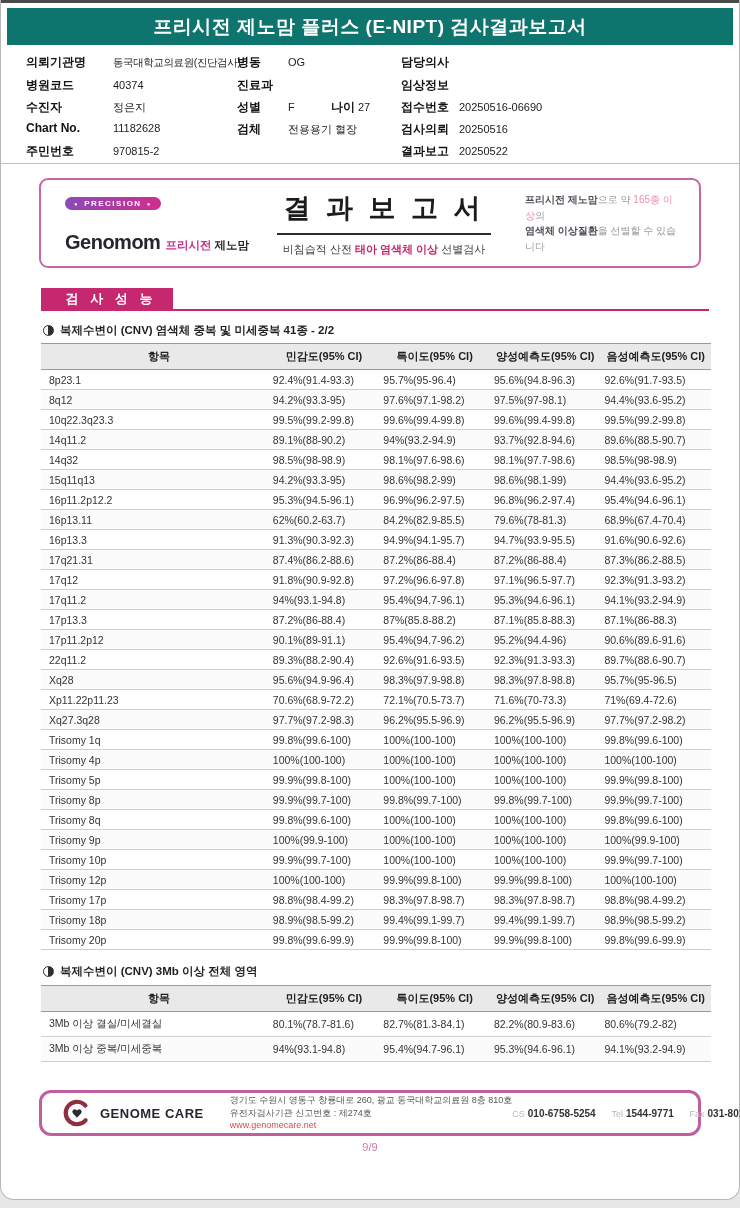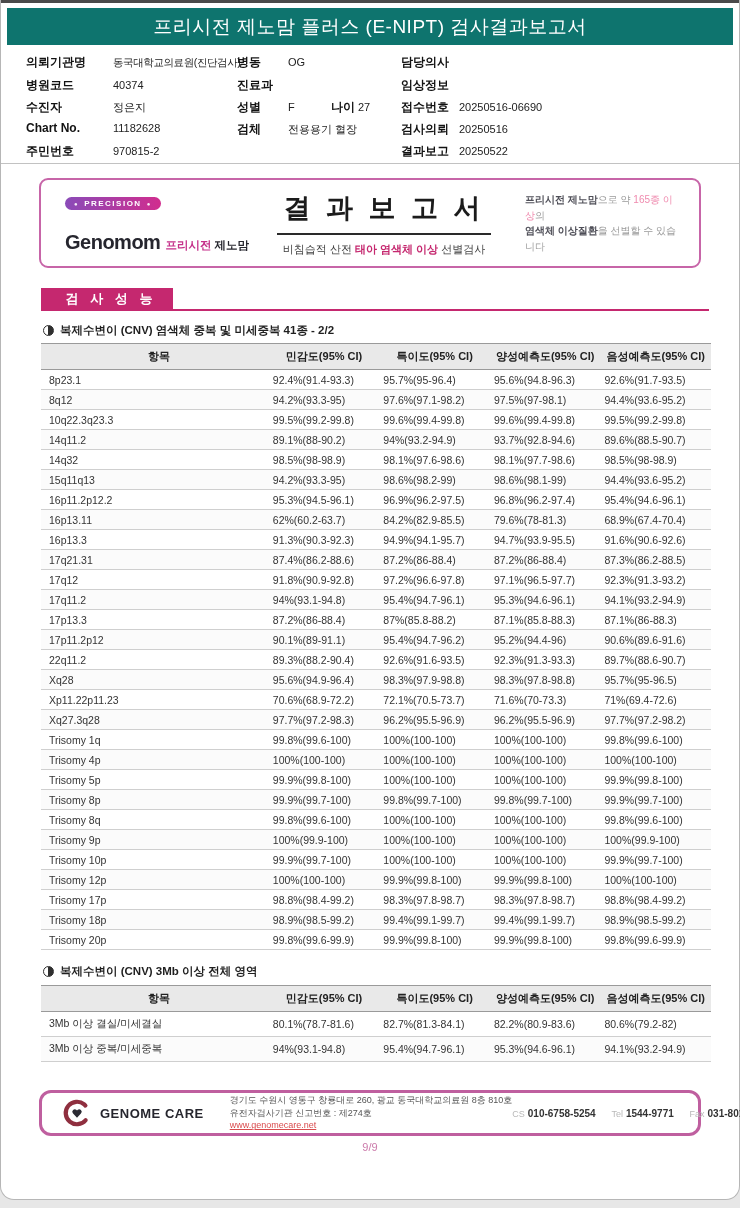--- a/index.html
+++ b/index.html
@@ -13,21 +13,21 @@
     position:relative; width:740px; height:1200px; background:#fff;
     border-left:1px solid #b6b6b6; border-right:1px solid #b6b6b6;
     border-bottom:1px solid #b6b6b6;
     border-radius:0 0 14px 14px;
   }
   .top-line { height:3px; background:#4a4a4a; }
   .title-bar {
     margin:5px 6px 0 6px; height:37px; background:#0e746e;
     display:flex; align-items:center; justify-content:center;
   }
-  .title-bar span { color:#fff; font-size:19px; font-weight:normal; letter-spacing:0.5px; }
+  .title-bar span { color:#fff; font-size:19px; font-weight:bold; letter-spacing:0.5px; }
 
   .info-section { position:relative; height:112px; margin-top:6px; font-size:12px; }
   .fld { position:absolute; white-space:nowrap; }
   .fld .lb { font-weight:bold; color:#121212; display:inline-block; }
   .fld .vl { color:#222; font-size:11px; }
   .vl.small { font-size:10.5px; letter-spacing:-0.4px; }
 
   .divider { height:1px; background:#c2c2c2; margin-top:0; }
 
   .report-box {
@@ -87,21 +87,21 @@
   .tbl2 td { padding-top:5px; padding-bottom:5px; }
   .sec-label.second { margin-top:14px; }
 
   .footer-box {
     margin:28px 38px 0 38px; height:46px; border:3px solid #bf5f9f; border-radius:12px;
     display:flex; align-items:center; padding:0 20px 0 20px;
   }
   .gc-logo { width:30px; height:30px; flex:none; position:relative; margin-right:8px; }
   .company { font-size:13px; font-weight:800; color:#26262e; letter-spacing:0.5px; white-space:nowrap; }
   .addr-block { margin-left:26px; font-size:9px; color:#555; line-height:1.4; white-space:nowrap; }
-  .addr-block .web { color:#d94b4d;text-decoration:underline; }
+  .addr-block .web { color:#d94b4d; }
   .contacts { margin-left:auto; white-space:nowrap; font-size:10px; }
   .contacts .cl { color:#b9b9b9; font-size:9px; margin-right:3px; }
   .contacts .cv { color:#333; font-weight:bold; margin-right:13px; }
   .contacts .cv:last-child { margin-right:0; }
   .page-num { text-align:center; margin-top:5px; font-size:11px; color:#cc7bab; }
 </style>
 </head>
 <body>
 
 <div class="page">

